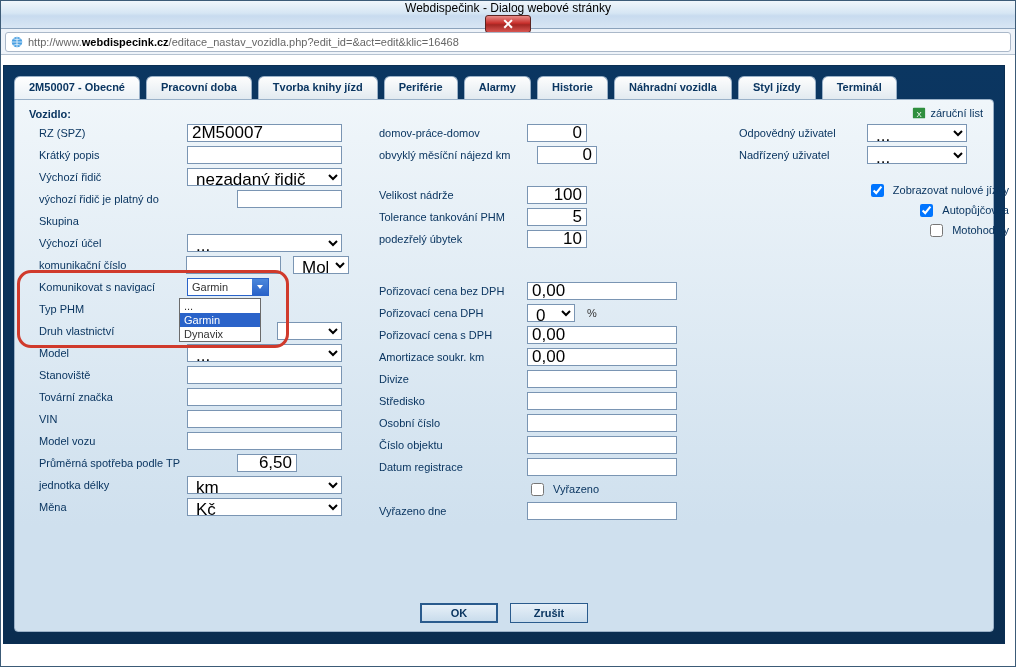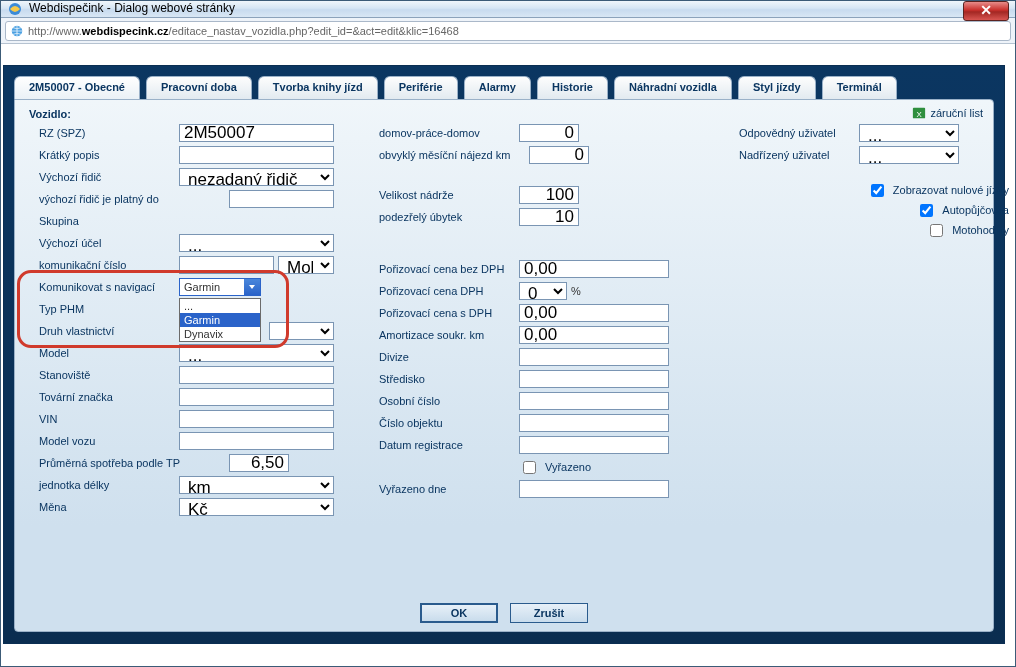--- a/index.html
+++ b/index.html
@@ -12,26 +12,27 @@
     overflow: hidden;
   }
   .window {
     width: 1016px;
     height: 667px;
     background: #fff;
     border: 1px solid #3c5b77;
     position: relative;
   }
   .titlebar {
-    height: 17px;
+    height: 28px;
     background: linear-gradient(#f0f6fb, #d6e6f4 45%, #c8dbef 55%, #d8e6f4);
     border-bottom: 1px solid #8ba2bb;
     display: flex;
-    align-items: flex-start;
+    align-items: center;
     padding: 0 6px;
+    flex-direction: column;
   }
   .titlebar .ico {
     width: 16px; height: 16px;
     margin-right: 6px;
   }
   .title-text { flex: 1; color: #000; font-size: 12px; }
   .close-btn {
     width: 46px; height: 20px;
     background: linear-gradient(#e78c89, #c9302c 45%, #a32723 55%, #d85551);
     border: 1px solid #5b2320;
@@ -116,21 +117,21 @@
     font-weight: bold; color: #0b3661;
   }
   .cols {
     position: absolute;
     left: 14px; right: 14px; top: 22px; bottom: 40px;
   }
   .col { position: absolute; top: 0; }
   .col1 { left: 0;   width: 320px; }
   .col2 { left: 340px; width: 320px; }
   .col3 { left: 700px; width: 280px; }
-  .row { display: flex; align-items: center; height: 22px; }
+  .row { display: flex; align-items: center; height: 22px; gap: 8px; }
   .lbl { width: 150px; color: #0b3661; padding-left: 10px; }
   .col1 .lbl.wide { width: 200px; }
   input.text, select.text {
     height: 18px;
     border: 1px solid #7a95b3;
     background: #fff;
     font-size: 17px;
     padding: 0 4px;
   }
   input.text { width: 155px; }
@@ -340,20 +341,24 @@
             <input class="text num" value="0" style="">
             </div>
           <div class="row">
               <span class="lbl" style="width:160px">obvyklý měsíční nájezd km</span>
             <input class="text num" style="width: 50px;" value="0">
             </div>
           <div class="row" style="height:18px"></div>
           <div class="row">
               <span class="lbl">Velikost nádrže</span>
             <input class="text num" value="100" style="">
+            </div>
+          <div class="row">
+              <span class="lbl">Tolerance tankování PHM</span>
+            <input class="text num" value="5" style="">
             </div>
           <div class="row">
               <span class="lbl">podezřelý úbytek</span>
             <input class="text num" value="10" style="">
             </div>
           <div class="row" style="height:30px"></div>
           <div class="row">
               <span class="lbl">Pořizovací cena bez DPH</span>
             <input class="text num-wide" value="0,00" style="">
             </div>

